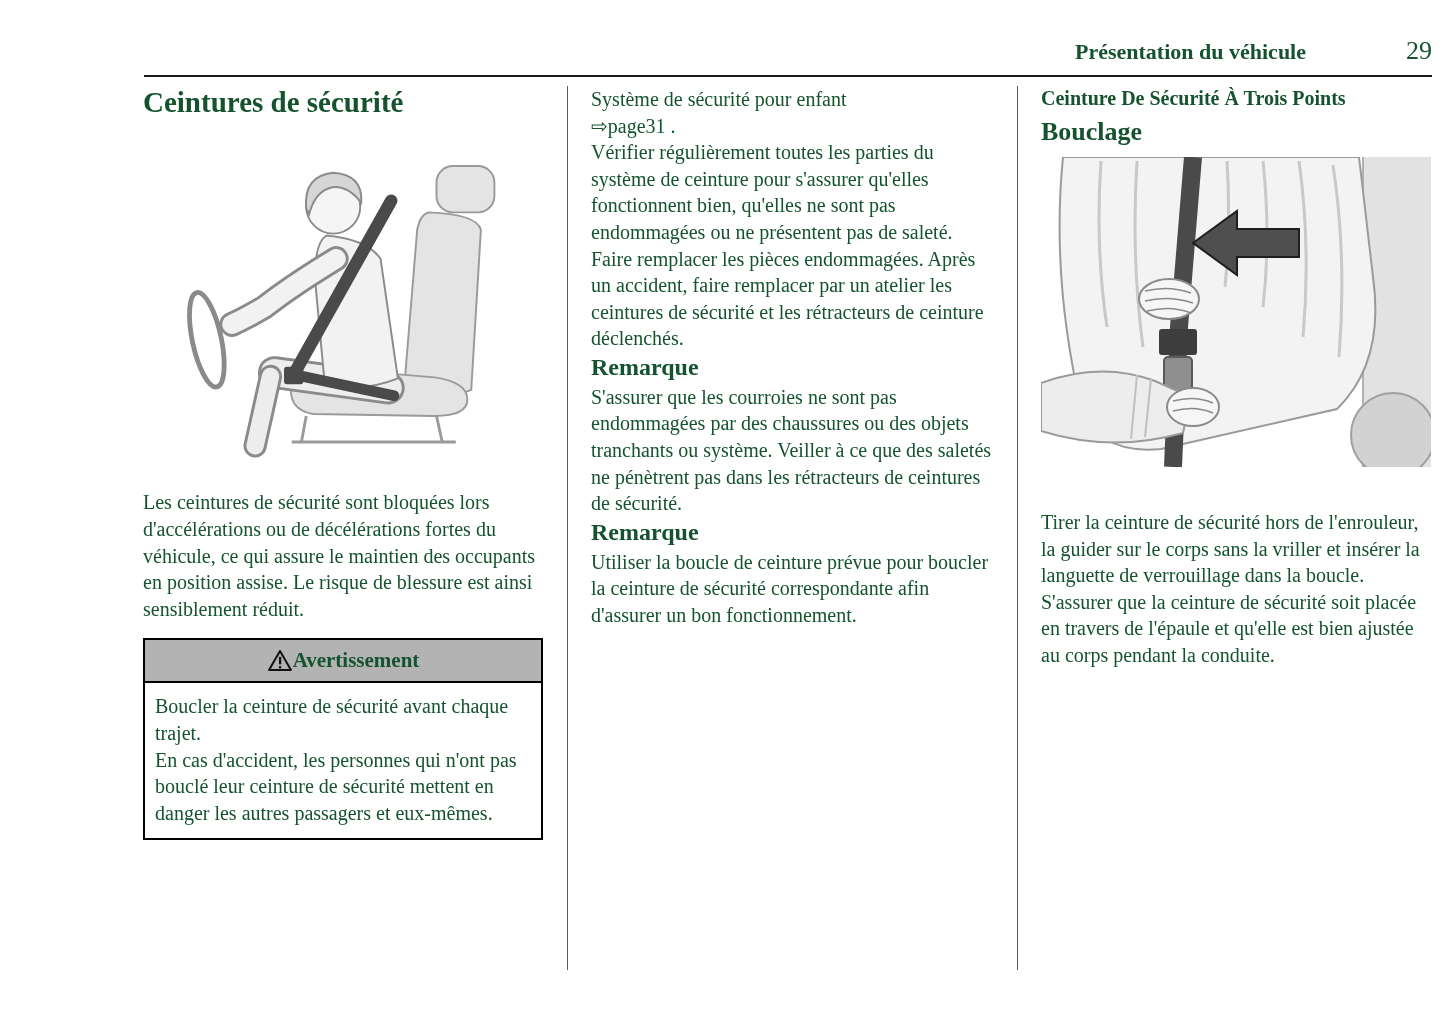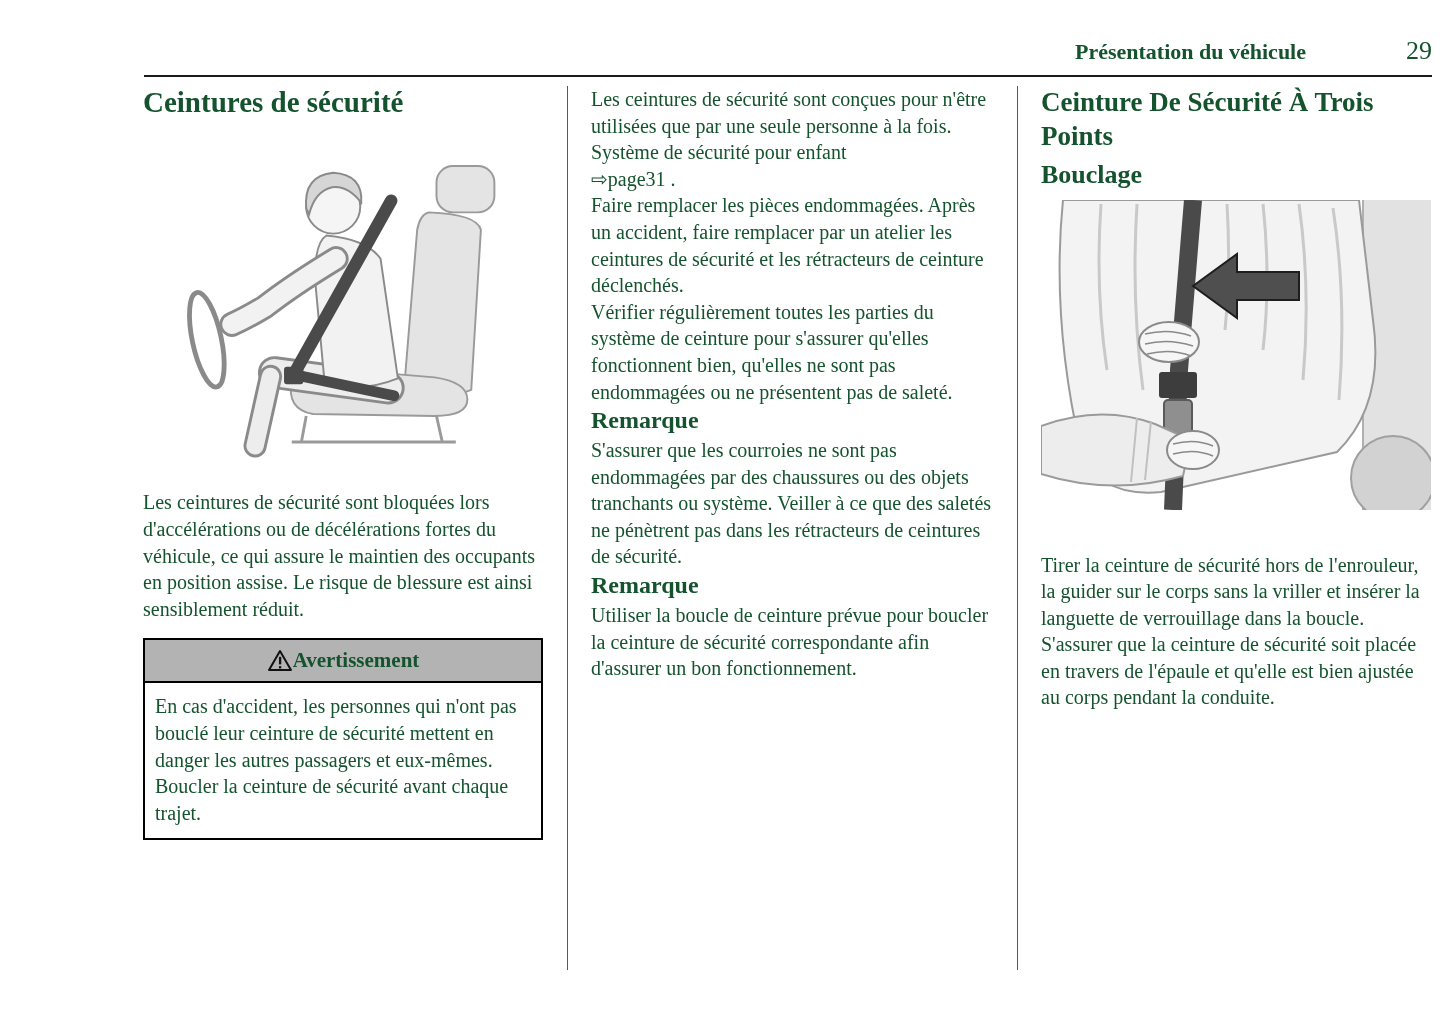--- a/index.html
+++ b/index.html
@@ -27,21 +27,21 @@
     display:flex;align-items:stretch;
   }
   .col{display:block;}
   .col1{width:400px;}
   .col2{width:402px;}
   .col3{flex:1;}
   .gutter{width:48px;display:flex;justify-content:center;}
   .gutter::after{content:"";width:1px;background:#5a5a5a;}
   
   .h1{font-size:29px;font-weight:bold;margin:0 0 26px 0;line-height:1.15;}
-  .h2{font-size:27px;font-weight:bold;margin:0 0 6px 0;line-height:1.25;}
+  .h2{font-size:20px;font-weight:bold;margin:0 0 6px 0;line-height:1.25;}
   .h3{font-size:26px;font-weight:bold;margin:0 0 10px 0;}
   .p{font-size:20px;line-height:1.33;margin:0;white-space:pre-line;}
   .note{font-size:24px;line-height:1.33;font-weight:bold;margin:0;}
   
   .fig{display:block;}
   .fig1{width:386px;height:320px;margin:0 0 24px 4px;}
   .fig2{width:390px;height:310px;margin:0 0 42px 0;}
   
   .warning{border:2px solid #000;margin-top:9px;}
   .warning-header{
@@ -101,34 +101,33 @@
       <div class="warning">
         <div class="warning-header">
           <svg width="26" height="23" viewBox="0 0 24 22" aria-hidden="true">
             <path d="M12 2 L22.5 20 L1.5 20 Z" fill="none" stroke="#111" stroke-width="1.9" stroke-linejoin="round"></path>
             <rect x="11" y="7.5" width="2.2" height="7.2" fill="#111"></rect>
             <rect x="11" y="16.4" width="2.2" height="2.2" fill="#111"></rect>
           </svg>
           <span class="wtitle">Avertissement</span>
         </div>
         <div class="warning-body">
+          <p class="p">Boucler la ceinture de sécurité avant chaque trajet.</p>
           <p class="p">En cas d'accident, les personnes qui n'ont pas bouclé leur ceinture de sécurité mettent en danger les autres passagers et eux-mêmes.</p>
-          <p class="p">Boucler la ceinture de sécurité avant chaque trajet.</p>
         </div>
       </div>
     </div>
 
     <div class="gutter"></div>
 
     <div class="col col2">
-      <p class="p">Les ceintures de sécurité sont conçues pour n'être utilisées que par une seule personne à la fois.</p>
       <p class="p">Système de sécurité pour enfant
 ⇨page31 .</p>
+      <p class="p">Vérifier régulièrement toutes les parties du système de ceinture pour s'assurer qu'elles fonctionnent bien, qu'elles ne sont pas endommagées ou ne présentent pas de saleté.</p>
       <p class="p">Faire remplacer les pièces endommagées. Après un accident, faire remplacer par un atelier les ceintures de sécurité et les rétracteurs de ceinture déclenchés.</p>
-      <p class="p">Vérifier régulièrement toutes les parties du système de ceinture pour s'assurer qu'elles fonctionnent bien, qu'elles ne sont pas endommagées ou ne présentent pas de saleté.</p>
       <p class="note">Remarque</p>
       <p class="p">S'assurer que les courroies ne sont pas endommagées par des chaussures ou des objets tranchants ou système. Veiller à ce que des saletés ne pénètrent pas dans les rétracteurs de ceintures de sécurité.</p>
       <p class="note">Remarque</p>
       <p class="p">Utiliser la boucle de ceinture prévue pour boucler la ceinture de sécurité correspondante afin d'assurer un bon fonctionnement.</p>
     </div>
 
     <div class="gutter"></div>
 
     <div class="col col3">
       <h2 class="h2">Ceinture De Sécurité À Trois Points</h2>

